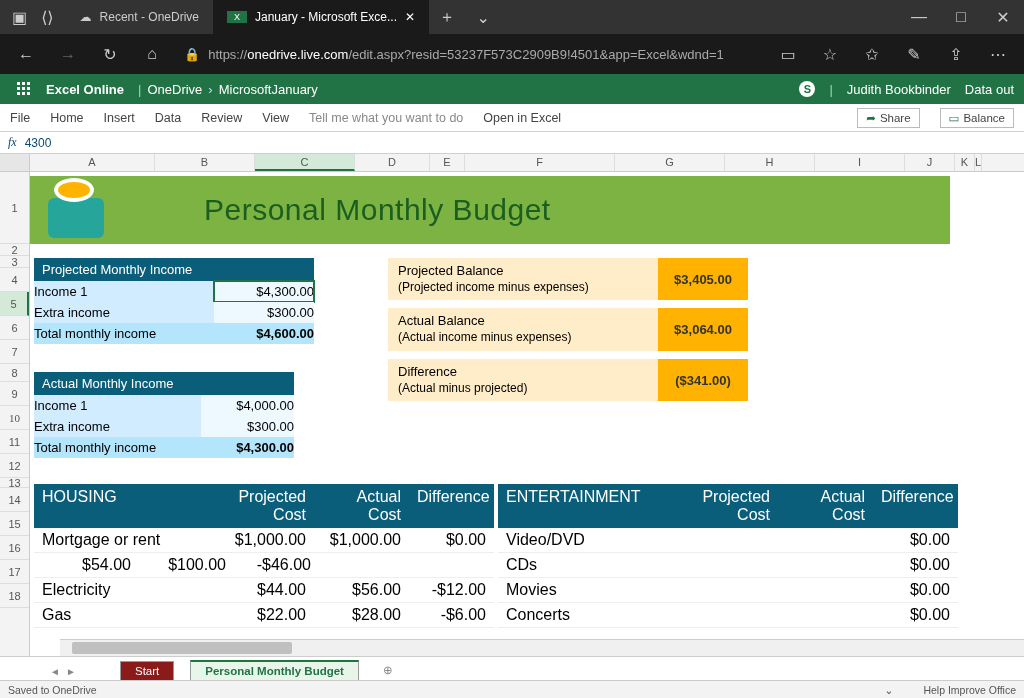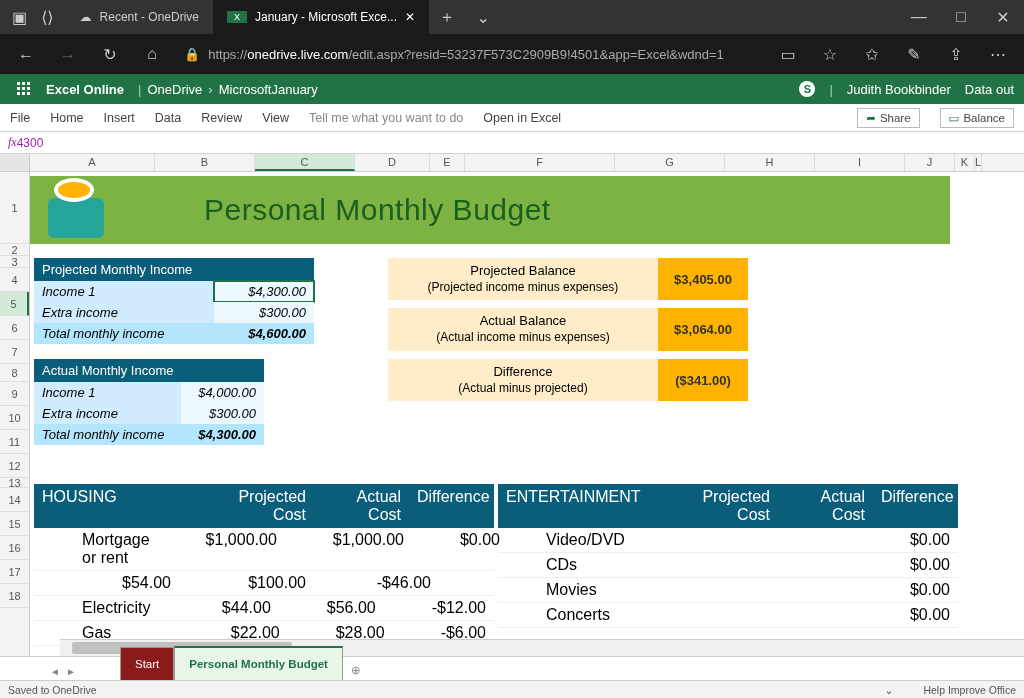--- a/index.html
+++ b/index.html
@@ -30,21 +30,21 @@
 .xlheader .right { display:flex; align-items:center; gap:14px; }
 
 
 .ribbon { height: 28px; background:#fff; border-bottom:1px solid #d0d0d0; display:flex; align-items:center; padding:0 10px; font-size:12.5px; color:#444; gap:20px;}
 .ribbon .tab { cursor:pointer; }
 .ribbon .spacer { flex:1; }
 .ribbon .sharebtn { border:1px solid #bbb; padding:2px 8px; font-size:11.5px; display:flex; align-items:center; gap:4px; cursor:pointer;}
 .ribbon .green { color:#217346; }
 
 
-.fxbar { height:22px; border-bottom:1px solid #d0d0d0; display:flex; align-items:center; font-size:12px; color:#a21caf; padding:0 8px; gap:0;}
+.fxbar { height:22px; border-bottom:1px solid #d0d0d0; display:flex; align-items:center; font-size:12px; color:#0c4a6e; padding:0 8px; gap:8px;}
 .fxbar .fx { font-style:italic; font-family: serif;}
 
 
 .colhdr { height:18px; background:#f3f3f3; border-bottom:1px solid #ccc; display:flex; font-size:11px; color:#555;}
 .colhdr .sel { width:30px; border-right:1px solid #ccc; background:#e6e6e6;}
 .colhdr .col { border-right:1px solid #ddd; text-align:center; line-height:17px;}
 .colhdr .col.active { background:#d4ead8; border-bottom:2px solid #217346;}
 
 
 .sheetwrap { display:flex; height: calc(100% - 34px - 40px - 30px - 28px - 22px - 18px - 24px - 18px); overflow:hidden; }
@@ -57,52 +57,52 @@
 .banner { position:absolute; left:0; top:4px; width:920px; height:68px; background:#7cb342; display:flex; align-items:center; }
 .banner .coin { width:56px; height:56px; margin-left:18px; position:relative;}
 .banner .coin .top { width:40px; height:24px; background:#ffb300; border-radius:50%; border:4px solid #fff; position:absolute; left:6px; top:-4px;}
 .banner .coin .box { width:56px; height:40px; background:#26a69a; border-radius:6px; position:absolute; top:16px;}
 .banner .title { font-size:30px; color:#1b5e20; font-weight:300; margin-left:100px; letter-spacing:0.5px;}
 
 
 .tbl { position:absolute; font-size:13px; }
 .tbl .hdr { background:#0b5e7a; color:#fff; font-weight:500; padding:4px 8px; }
 .tbl .row { display:flex; }
-.tbl .cell { padding:3px 8px;font-style:italic; }
+.tbl .cell { padding:3px 0; }
 .tbl .lbl { background:#d1ecff; width:180px; }
 .tbl .val { background:#eef8ff; width:100px; text-align:right; }
 .tbl .total .lbl { background:#b3e5fc; }
 .tbl .total .val { background:#b3e5fc; font-weight:700; }
 .tbl .sel { outline:2px solid #217346; outline-offset:-1px; }
 
 .baltbl { position:absolute; font-size:13px; }
 .baltbl .brow { display:flex; }
 .baltbl .desc { background:#ffecc8; width:270px; padding:5px 10px; line-height:1.3;}
 .baltbl .desc .t1 { display:block; }
 .baltbl .desc .t2 { display:block; font-size:12px;}
 .baltbl .amt { background:#ffb300; width:90px; display:flex; align-items:center; justify-content:center; font-weight:700; color:#333;}
 .baltbl .gap { height:8px; }
 
 .cattbl { position:absolute; font-size:16px; }
 .cattbl .chdr { background:#0b5e7a; color:#fff; display:flex; padding:4px 0;}
 .cattbl .chdr span { padding:0 8px;}
 .cattbl .crow { display:flex; border-bottom:1px solid #eee;}
-.cattbl .crow span { padding:3px 8px;margin-left:40px;}
+.cattbl .crow span { padding:3px 8px;}
 .cattbl .c1 { width:175px;}
 .cattbl .c2 { width:105px; text-align:right;}
 .cattbl .c3 { width:95px; text-align:right;}
 .cattbl .c4 { width:85px; text-align:right;}
 
 
 .hscroll { position:absolute; bottom:0; left:30px; right:0; height:17px; background:#f0f0f0; border-top:1px solid #ccc;}
 .hscroll .thumb { position:absolute; left:12px; top:2px; width:220px; height:12px; background:#c0c0c0; border-radius:2px;}
 
 
 .sheettabs { height:24px; background:#fff; border-top:1px solid #ccc; display:flex; align-items:flex-end; padding-left:120px; font-size:11.5px; position:relative;}
-.sheettabs .st { padding:10px 14px; border:1px solid #999; border-bottom:none; margin-right:0; cursor:pointer;}
+.sheettabs .st { padding:3px 14px; border:1px solid #999; border-bottom:none; margin-right:16px; cursor:pointer;}
 .sheettabs .st.start { background:#8b1a1a; color:#fff; }
 .sheettabs .st.active { background:#e8f5e9; color:#217346; font-weight:600; border-top:2px solid #217346;}
 .sheettabs .plus { padding:3px 8px; color:#888;}
 .sheettabs .navarrows { position:absolute; left:50px; bottom:3px; color:#888; font-size:10px; display:flex; gap:6px;}
 
 
 .statusbar { height:18px; background:#f3f3f3; border-top:1px solid #ccc; display:flex; align-items:center; font-size:10.5px; color:#555; padding:0 8px;}
 .statusbar .spacer { flex:1; }
 .statusbar .hio { cursor:pointer; }
 
@@ -225,21 +225,21 @@
   <div class="rowhdrs">
       <div style="height: 72px; line-height: 72px;">1</div>
       <div style="height: 12px; line-height: 12px;">2</div>
       <div style="height: 12px; line-height: 12px;">3</div>
       <div style="height: 24px; line-height: 24px;">4</div>
       <div class="active" style="height: 24px; line-height: 24px;">5</div>
       <div style="height: 24px; line-height: 24px;">6</div>
       <div style="height: 24px; line-height: 24px;">7</div>
       <div style="height: 18px; line-height: 18px;">8</div>
       <div style="height: 24px; line-height: 24px;">9</div>
-      <div style="height: 24px; line-height: 24px;">10</div>
+      <div style="height: 24px; line-height: 24px; font-family: Liberation Serif, serif;">10</div>
       <div style="height: 24px; line-height: 24px;">11</div>
       <div style="height: 24px; line-height: 24px;">12</div>
       <div style="height: 10px; line-height: 10px;">13</div>
       <div style="height: 24px; line-height: 24px;">14</div>
       <div style="height: 24px; line-height: 24px;">15</div>
       <div style="height: 24px; line-height: 24px;">16</div>
       <div style="height: 24px; line-height: 24px;">17</div>
       <div style="height: 24px; line-height: 24px;">18</div>
     </div>
   <div class="cells">
@@ -261,37 +261,37 @@
       <div class="row">
           <div class="cell lbl">Extra income</div>
           <div class="cell val">$300.00</div>
         </div>
       <div class="row total">
           <div class="cell lbl">Total monthly income</div>
           <div class="cell val">$4,600.00</div>
         </div>
     </div>
 
-    <div class="tbl" style="left:4px; top:187px; width:230px;">
+    <div class="tbl" style="left:4px; top:200px; width:260px;">
       <div class="hdr">Actual Monthly Income</div>
       <div class="row">
           <div class="cell lbl">Income 1</div>
           <div class="cell val">$4,000.00</div>
         </div>
       <div class="row">
           <div class="cell lbl">Extra income</div>
           <div class="cell val">$300.00</div>
         </div>
       <div class="row total">
           <div class="cell lbl">Total monthly income</div>
           <div class="cell val">$4,300.00</div>
         </div>
     </div>
 
-    <div class="baltbl" style="left:358px; top:86px;text-align:center;">
+    <div class="baltbl" style="left:358px; top:86px;">
       <div class="brow">
         <div class="desc">
             <span class="t1">Projected Balance</span>
             <span class="t2">(Projected income minus expenses)</span>
           </div>
         <div class="amt">$3,405.00</div>
       </div>
       <div class="gap"></div>
       <div class="brow">
         <div class="desc">

